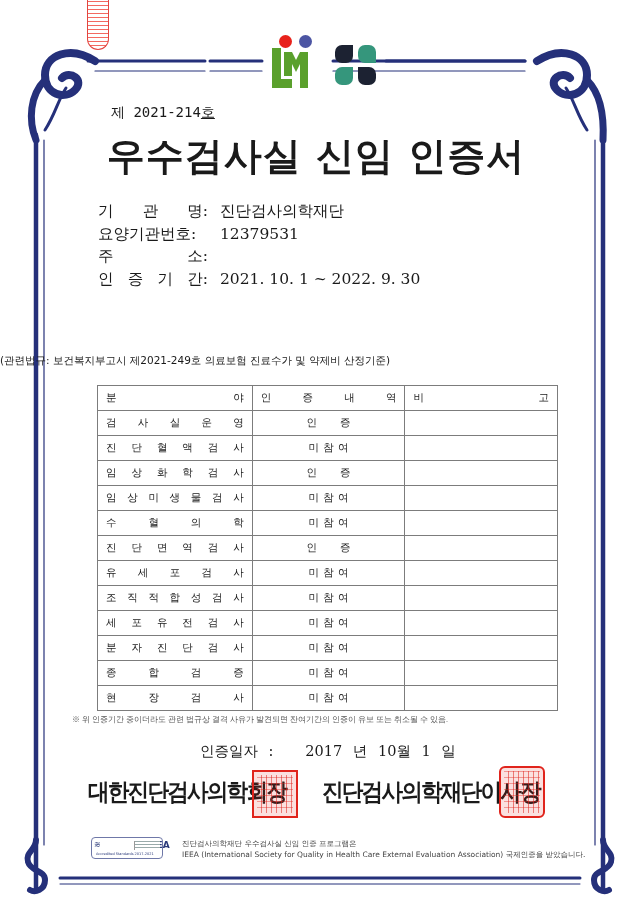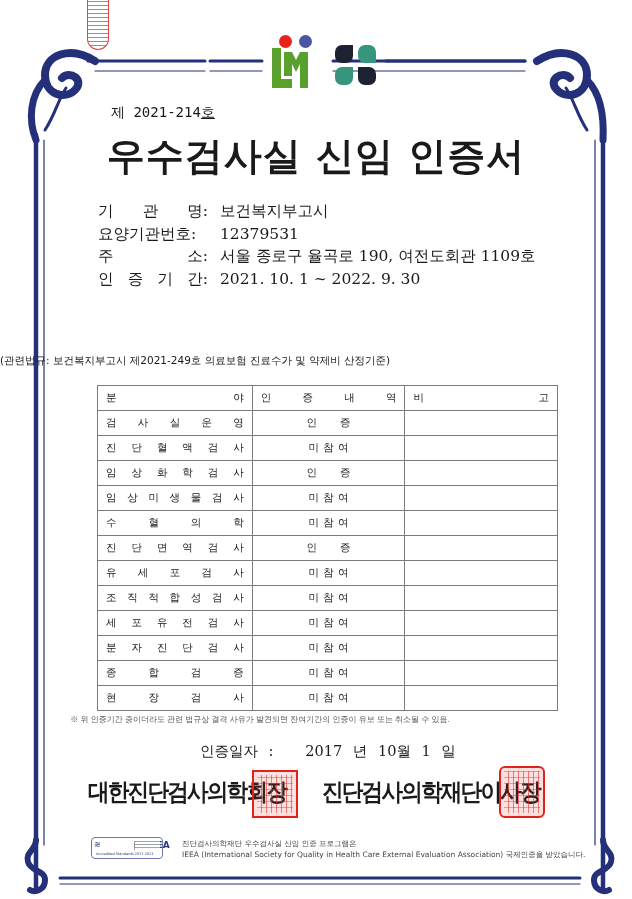--- a/index.html
+++ b/index.html
@@ -45,21 +45,21 @@
   table.main { position: absolute; left: 97px; top: 385px; width: 461px; border-collapse: collapse;
     font-size: 10.5px; }
   table.main td { border: 1px solid #7c7c7c; height: 25px; padding: 0 8px; vertical-align: middle; }
   table.main td.c1 { width: 155px; }
   table.main td.c2 { width: 153px; text-align: center; }
   table.main td.c3 { width: 153px; }
   .spread { display: flex; justify-content: space-between; width: 100%; }
   .center-spread { display: inline-flex; justify-content: space-between; }
 
   .notice { position: absolute; left: 0; width: 520px; top: 714px; text-align: center; font-size: 8px;
-    color: #555; font-family: Liberation Sans, sans-serif; }
+    color: #555; font-family: Liberation Serif, serif; }
 
   .cert-date { position: absolute; left: 200px; top: 742px; font-size: 14.5px; white-space: nowrap; word-spacing: 6px; }
 
   .sign { position: absolute; top: 776px; font-size: 24px; font-weight: bold; font-family: "DejaVu Sans", sans-serif;
     letter-spacing: -2px; white-space: nowrap; transform: scaleX(0.9); transform-origin: left center; }
   .sign.left { left: 88px; }
   .sign.right { left: 322px; }
   .stamp { position: absolute; border: 2px solid #e0241c; background: rgba(230,45,38,0.15); }
   .stamp::after { content: ""; position: absolute; inset: 3px;
     background: repeating-linear-gradient(90deg, transparent 0 4px, rgba(224,36,28,0.55) 4px 5px),
@@ -135,34 +135,33 @@
 
 <div class="title">우수검사실 신임 인증서</div>
 
 <div class="info">
   <div class="info-row">
     <div class="info-label">
       <span>기</span>
       <span>관</span>
       <span><span>명</span><span>:</span></span>
     </div>
-    <div class="info-value">보건복지부고시</div>
+    <div class="info-value">진단검사의학재단</div>
   </div>
   <div class="info-row">
     <div class="info-label">
       <span><span>요양기관번호</span><span>:</span></span>
     </div>
     <div class="info-value">12379531</div>
   </div>
   <div class="info-row">
     <div class="info-label">
       <span>주</span>
       <span><span>소</span><span>:</span></span>
     </div>
-    <div class="info-value">서울 종로구 율곡로 190, 여전도회관 1109호</div>
   </div>
   <div class="info-row">
     <div class="info-label">
       <span>인</span>
       <span>증</span>
       <span>기</span>
       <span><span>간</span><span>:</span></span>
     </div>
     <div class="info-value">2021. 10. 1 ~  2022. 9. 30</div>
   </div>

